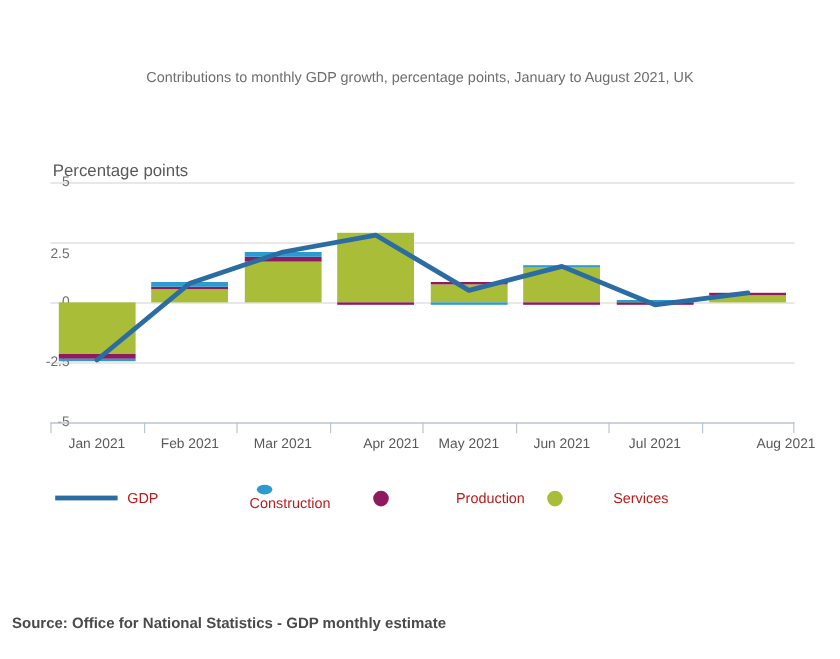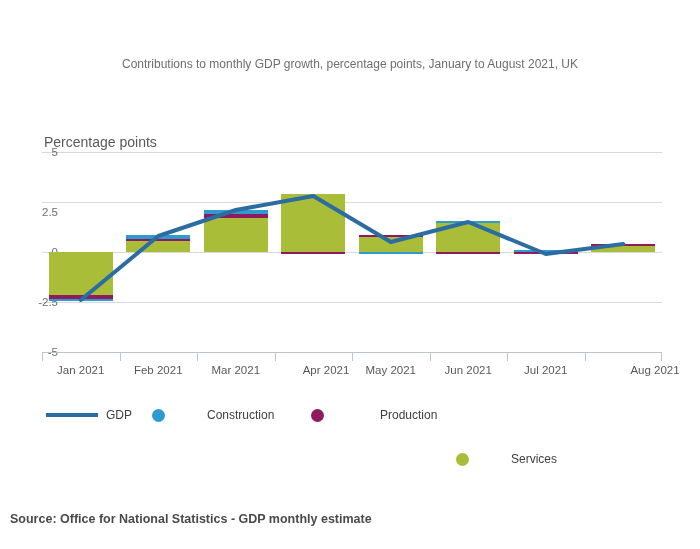--- a/index.html
+++ b/index.html
@@ -51,21 +51,21 @@
     text-align:center;transform:translateX(-50%);white-space:nowrap;
   }
 
   .gdpline{position:absolute;left:42px;top:0;width:620px;height:420px;overflow:visible;}
 
   
   .legend{position:absolute;left:46px;top:404px;width:620px;height:24px;}
   .legend-item{position:absolute;top:0;height:22px;display:flex;align-items:center;}
   .swatch-line{width:52px;height:4px;border-radius:0;}
   .swatch-dot{width:13px;height:13px;border-radius:50%;}
-  .legend-label{font-size:12px;color:#404040;}
+  .legend-label{font-size:12px;color:#b91c1c;}
 
   
   .source{
     position:absolute;left:10px;top:512px;font-size:12.5px;font-weight:bold;color:#4a4a4c;
   }
 </style>
 </head>
 <body>
 
 <div class="figure">
@@ -149,28 +149,28 @@
         <div class="xlabel" style="left: 503.75px;">Jul 2021</div>
         <div class="xlabel" style="left: 613px;">Aug 2021</div>
       </div>
   </div>
 
   <div class="legend" id="legend">
       <div class="legend-item" style="left: 0px;">
         <span class="swatch-line" style="background: rgb(43, 108, 163);"></span>
         <span class="legend-label" style="margin-left: 8px;">GDP</span>
       </div>
-      <div class="legend-item" style="left: 106px;">
+      <div class="legend-item" style="left: 120px; flex-direction: column;">
         <span class="swatch-dot" style="background: rgb(46, 155, 208);"></span>
         <span class="legend-label" style="margin-left: 42px;">Construction</span>
       </div>
       <div class="legend-item" style="left: 265px;">
         <span class="swatch-dot" style="background: rgb(143, 26, 95);"></span>
         <span class="legend-label" style="margin-left: 56px;">Production</span>
       </div>
-      <div class="legend-item" style="left: 410px; margin-top: 44px;">
+      <div class="legend-item" style="left: 410px;">
         <span class="swatch-dot" style="background: rgb(169, 189, 56);"></span>
         <span class="legend-label" style="margin-left: 42px;">Services</span>
       </div>
     </div>
 
   <div class="source">Source: Office for National Statistics - GDP monthly estimate</div>
 </div>
 
 </body></html>

